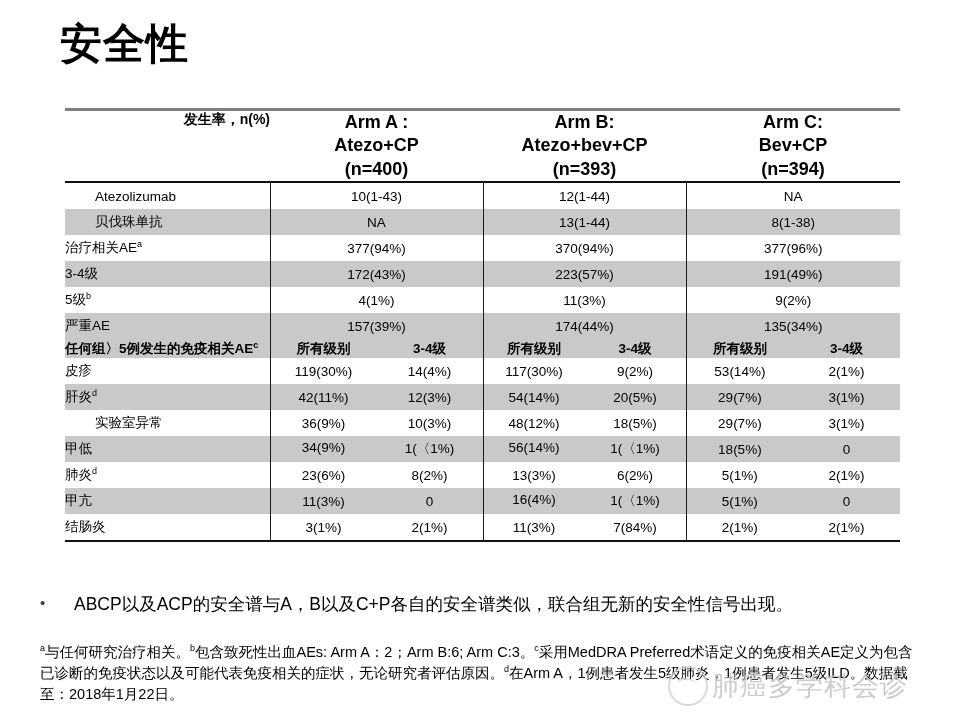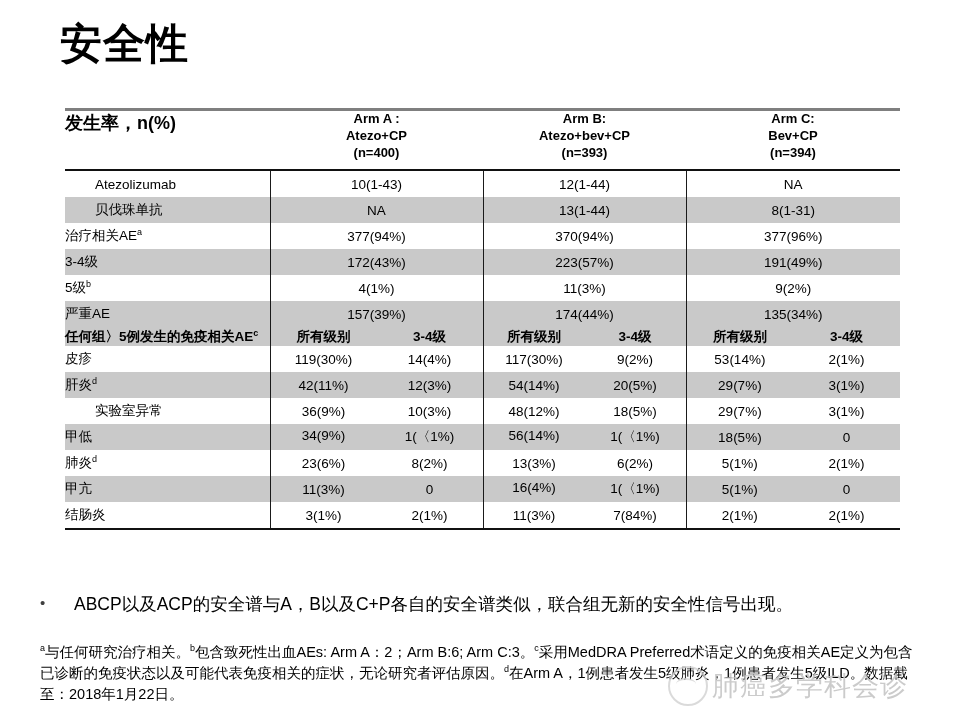--- a/index.html
+++ b/index.html
@@ -12,22 +12,22 @@
     letter-spacing:1px;color:#000;
   }
   table.safety{
     position:absolute;left:65px;top:108px;width:835px;
     border-collapse:collapse;table-layout:fixed;
     border-top:3px solid #7f7f7f;border-bottom:2px solid #111;
   }
   table.safety th,table.safety td{padding:0;margin:0;}
   thead tr{border-bottom:2px solid #111;}
   thead th{height:58px;vertical-align:top;padding-top:5px;font-size:14px;font-weight:bold;}
-  th.metric{text-align:left;padding-left:8px;font-size:18px;}
-  th.arm-head{line-height:1.3;font-size:13px;}
+  th.metric{text-align:right;padding-left:8px;font-size:14px;}
+  th.arm-head{line-height:1.3;font-size:18px;}
   tbody td{height:26px;font-size:13.5px;}
   tbody tr.tall td{height:19px;}
   tbody tr.shaded{background:#c9c9c9;}
   tbody tr.bold td{font-weight:bold;}
   td.lbl{text-align:left;padding-left:8px;}
   td.lbl.indent{padding-left:30px;}
   td.arm{text-align:center;border-left:1px solid #1a1a1a;}
   td.arm.dual{display:table-cell;}
   td.arm.dual{padding:0;}
   td.arm.dual .inner{display:flex;width:100%;}
@@ -94,21 +94,21 @@
         <tr>
           <td class="lbl indent">Atezolizumab</td>
           <td class="arm">10(1-43)</td>
           <td class="arm">12(1-44)</td>
           <td class="arm">NA</td>
         </tr>
         <tr class="shaded">
           <td class="lbl indent">贝伐珠单抗</td>
           <td class="arm">NA</td>
           <td class="arm">13(1-44)</td>
-          <td class="arm">8(1-31)</td>
+          <td class="arm">8(1-38)</td>
         </tr>
         <tr>
           <td class="lbl">治疗相关AE<sup>a</sup></td>
           <td class="arm">377(94%)</td>
           <td class="arm">370(94%)</td>
           <td class="arm">377(96%)</td>
         </tr>
         <tr class="shaded">
           <td class="lbl">3-4级</td>
           <td class="arm">172(43%)</td>

